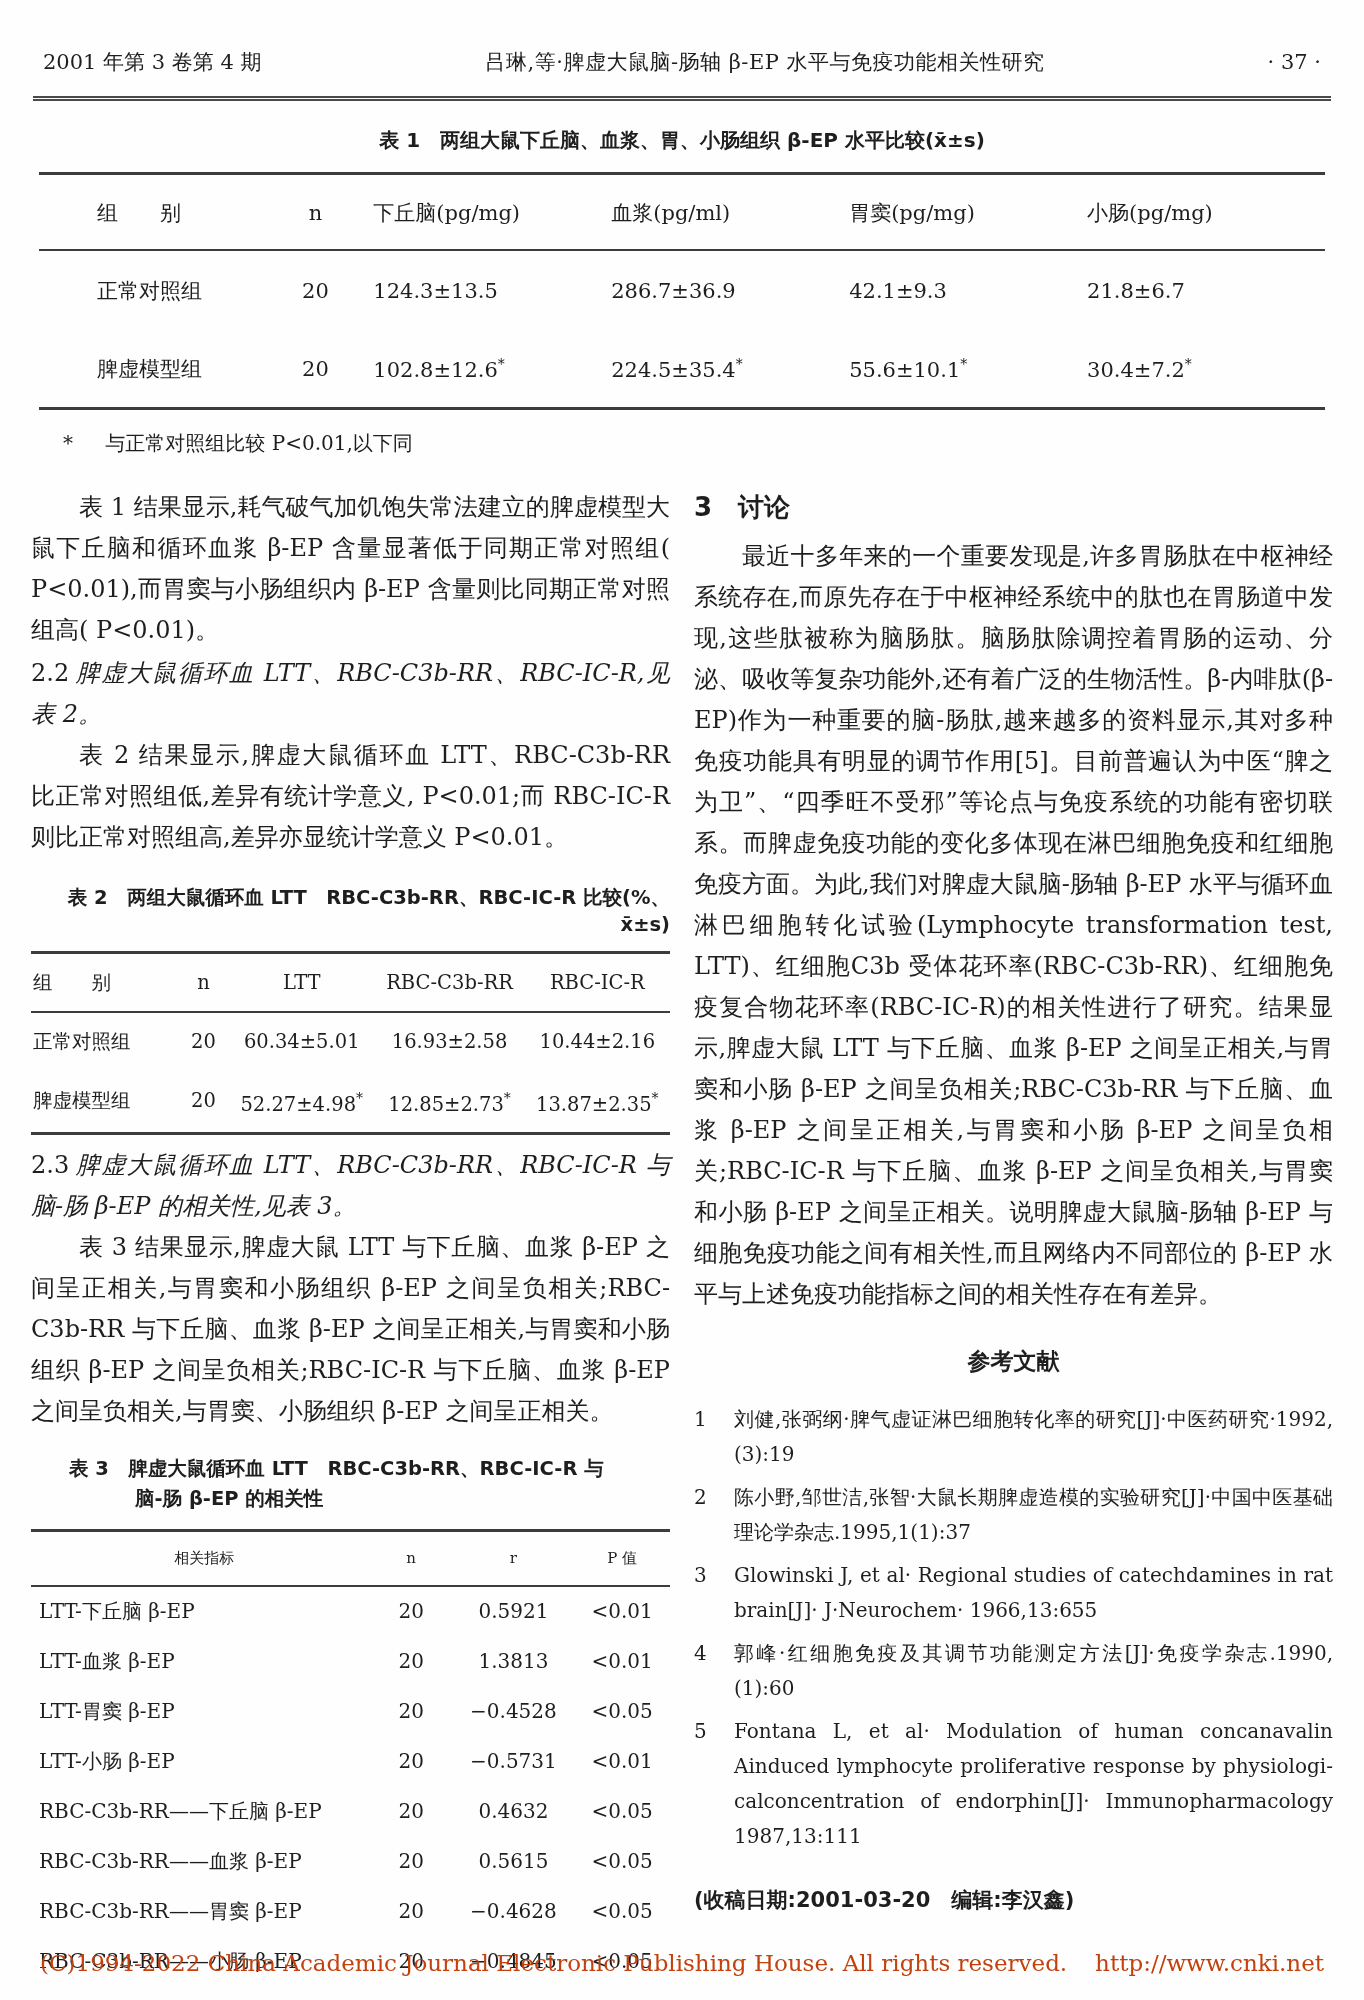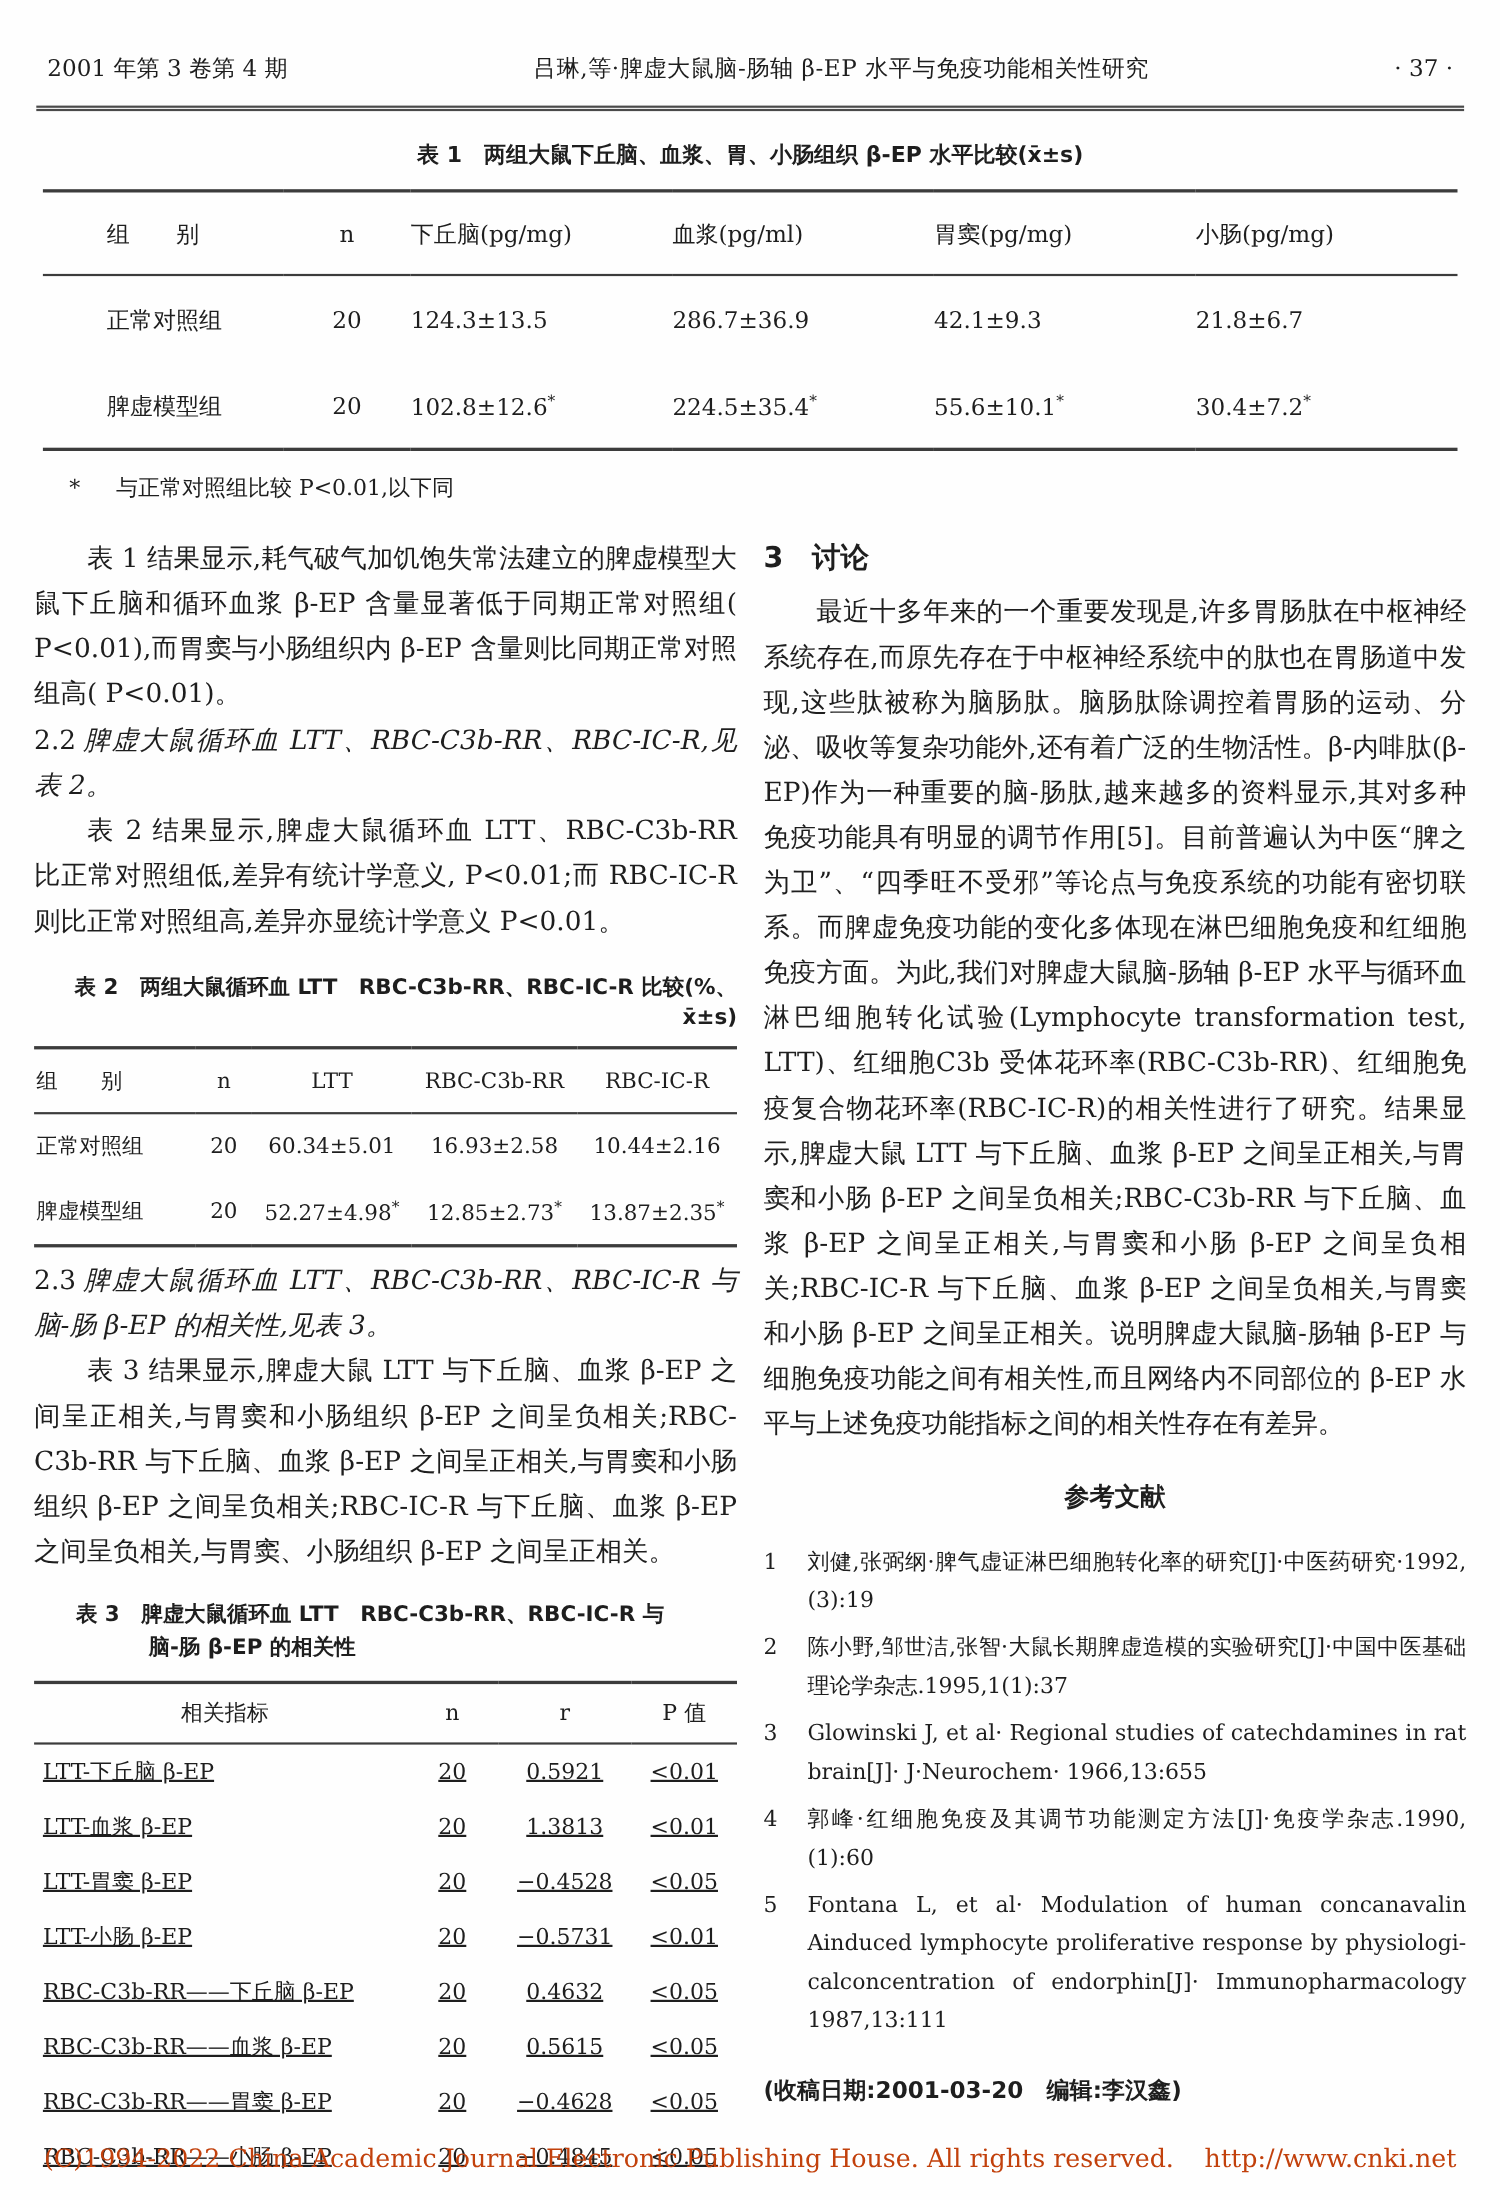--- a/index.html
+++ b/index.html
@@ -48,22 +48,22 @@
   .t2 th { font-size:19.5px; padding:8px 0; text-align:center; }
   .t2 td { font-size:19.5px; padding:8px 0; text-align:center; }
   .t2 .c-group { text-align:left; padding-left:2px; width:23%; }
   .t2 .c-n { width:8%; }
 
   
   .t3-wrap { margin:22px 0 0 0; }
   .t3-title { font-weight:bold; font-size:19.5px; line-height:1.55;
     font-family:"DejaVu Sans","Liberation Sans",sans-serif; margin:0 0 14px 38px; }
   .t3-title .line2 { display:block; margin-left:66px; }
-  .t3 th { font-size:20px; padding:6px 0; text-align:center; }
-  .t3 td { font-size:20px; padding:4.5px 0; text-align:center;text-decoration:underline; }
+  .t3 th { font-size:15px; padding:6px 0; text-align:center; }
+  .t3 td { font-size:20px; padding:4.5px 0; text-align:center; }
   .t3 .c-label { text-align:left; padding-left:8px; width:53%; }
   .t3 .c-n { width:13%; }
   .t3 .c-r { width:19%; }
 
   
   .disc-head { font-weight:bold; font-size:26px;
     font-family:"DejaVu Sans","Liberation Sans",sans-serif; margin-bottom:8px; }
   .disc-head .num { margin-right:26px; }
   .refs-title { text-align:center; font-weight:bold; font-size:23px;
     font-family:"DejaVu Sans","Liberation Sans",sans-serif; margin:26px 0 20px 0; }

